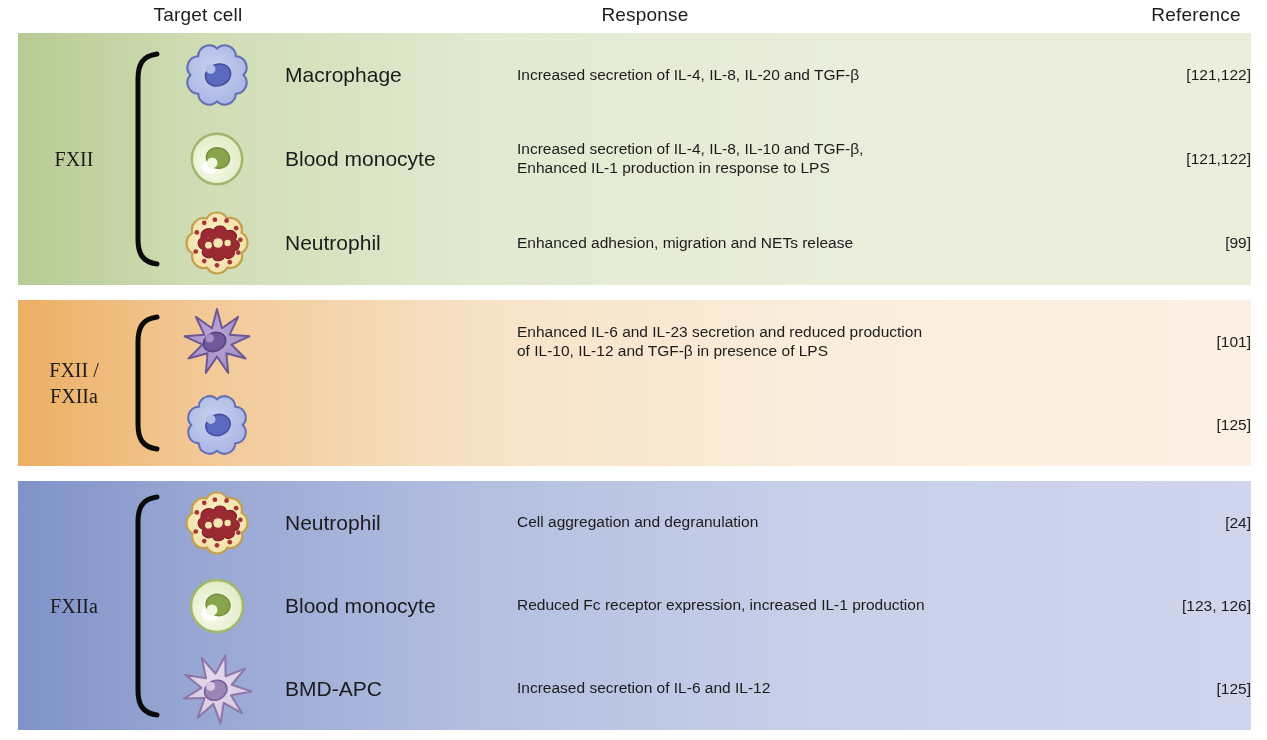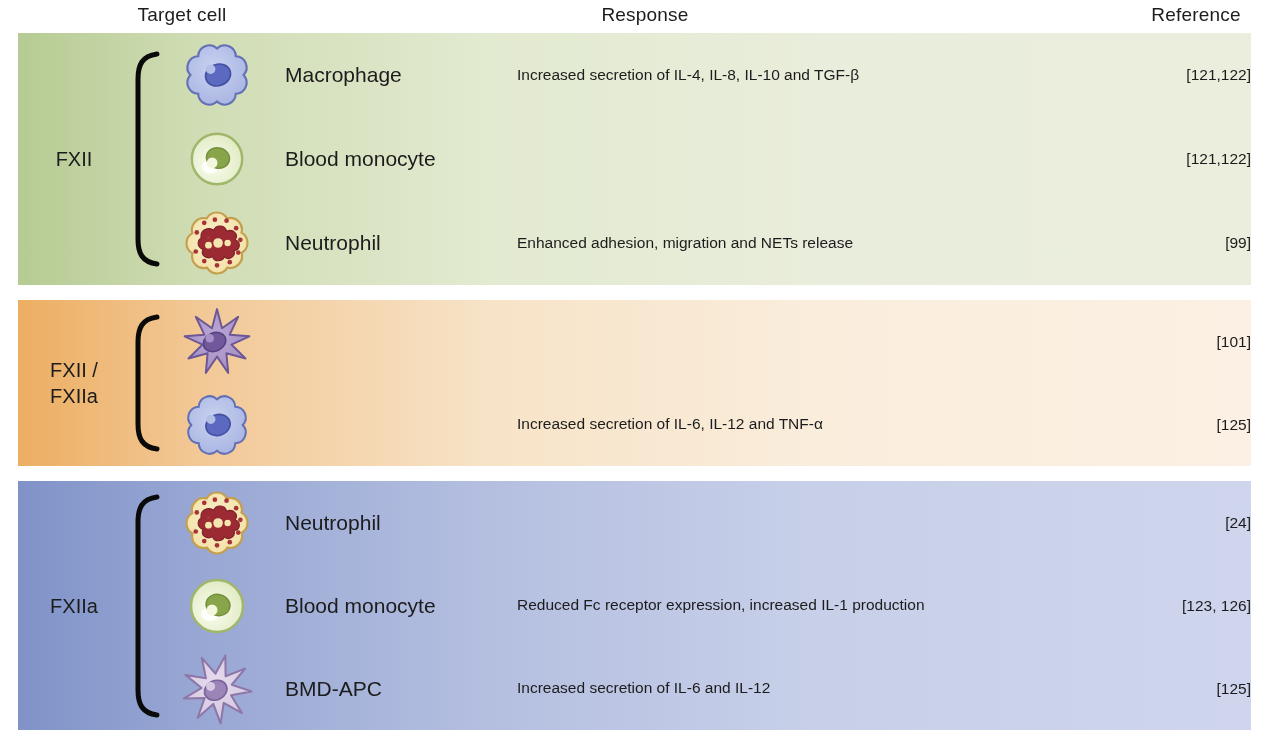--- a/index.html
+++ b/index.html
@@ -1,34 +1,34 @@
 <!DOCTYPE html>
 <html><head>
 <meta charset="utf-8">
 <style>
   html,body{margin:0;padding:0;background:#ffffff;}
   body{width:1267px;height:740px;font-family:"Liberation Sans","DejaVu Sans",sans-serif;color:#1c1c1c;}
   .fig{position:relative;width:1267px;height:740px;background:#ffffff;overflow:hidden;}
 
   .hdr{position:absolute;top:4px;width:220px;text-align:center;font-size:19px;letter-spacing:.2px;}
-  .hdr-target{left:72px;}
+  .hdr-target{left:88px;}
   .hdr-response{left:535px;}
   .hdr-reference{left:1086px;}
 
   .band{position:absolute;left:18px;width:1233px;display:grid;
         grid-template-columns:112px 32px 110px 231px 608px 1fr;}
   .band-green{top:33px;height:252px;grid-template-rows:repeat(3,84px);
       background:linear-gradient(to right,#b6cb93 0%,#cfdcb3 14%,#e2ead0 38%,#e9eddb 65%,#ebeedd 100%);}
   .band-orange{top:300px;height:166px;grid-template-rows:repeat(2,83px);
       background:linear-gradient(to right,#ecae62 0%,#f2c794 14%,#f7e3c7 38%,#faeddc 65%,#fbf0e3 100%);}
   .band-blue{top:481px;height:249px;grid-template-rows:repeat(3,83px);
       background:linear-gradient(to right,#8092c8 0%,#97a6d3 14%,#b4bfe0 38%,#c8d0e9 65%,#ced5ec 100%);}
 
   .factor{grid-column:1;grid-row:1/-1;align-self:center;text-align:center;
-          font-size:20px;line-height:1.3;white-space:pre-line;}
+          font-size:20px;line-height:1.3;white-space:pre-line;font-family:Liberation Serif, serif;}
   .bracket{grid-column:2;grid-row:1/-1;align-self:center;justify-self:start;display:block;}
   .icon-cell{grid-column:3;align-self:center;justify-self:center;line-height:0;}
   .cell-name{grid-column:4;align-self:center;padding-left:13px;font-size:21px;}
   .response{grid-column:5;align-self:center;padding-left:14px;font-size:15.5px;
             line-height:1.22;white-space:pre-line;}
   .reference{grid-column:6;align-self:center;padding-left:17px;font-size:15.5px;text-align:right;}
   .r1{grid-row:1;} .r2{grid-row:2;} .r3{grid-row:3;}
   .defs-holder{position:absolute;width:0;height:0;overflow:hidden;}
 </style>
 </head>
@@ -119,66 +119,70 @@
   <section class="band band-green">
     <div class="factor">FXII</div>
     <svg class="bracket" width="30" height="216" viewBox="0 0 30 216">
       <path d="M27,3 C12,5 8,14 8,28 L8,188 C8,202 12,211 27,213" fill="none" stroke="#0a0a0a" stroke-width="5" stroke-linecap="round"></path>
     </svg>
 
     <div class="icon-cell r1"><svg width="68" height="68" viewBox="0 0 64 64">
           <use href="#sym-macrophage"></use>
         </svg></div>
     <div class="cell-name r1">Macrophage</div>
-    <div class="response r1">Increased secretion of IL-4, IL-8, IL-10 and TGF-β</div>
+    <div class="response r1">Increased secretion of IL-4, IL-8, IL-20 and TGF-β</div>
     <div class="reference r1">[121,122]</div>
 
     <div class="icon-cell r2"><svg width="62" height="62" viewBox="0 0 64 64">
           <use href="#sym-monocyte"></use>
         </svg></div>
     <div class="cell-name r2">Blood monocyte</div>
+    <div class="response r2">Increased secretion of IL-4, IL-8, IL-10 and TGF-β,
+Enhanced IL-1 production in response to LPS</div>
     <div class="reference r2">[121,122]</div>
 
     <div class="icon-cell r3"><svg width="68" height="68" viewBox="0 0 64 64">
           <use href="#sym-neutrophil"></use>
         </svg></div>
     <div class="cell-name r3">Neutrophil</div>
     <div class="response r3">Enhanced adhesion, migration and NETs release</div>
     <div class="reference r3">[99]</div>
   </section>
 
   <section class="band band-orange">
     <div class="factor">FXII /
 FXIIa</div>
     <svg class="bracket" width="30" height="138" viewBox="0 0 30 138">
       <path d="M27,3 C12,5 8,14 8,28 L8,110 C8,124 12,133 27,135" fill="none" stroke="#0a0a0a" stroke-width="5" stroke-linecap="round"></path>
     </svg>
 
     <div class="icon-cell r1"><svg width="78" height="78" viewBox="0 0 64 64">
           <use href="#sym-dendritic"></use>
         </svg></div>
+    <div class="response r1">Enhanced IL-6 and IL-23 secretion and reduced production
+of IL-10, IL-12 and TGF-β in presence of LPS</div>
     <div class="reference r1">[101]</div>
 
     <div class="icon-cell r2"><svg width="66" height="66" viewBox="0 0 64 64">
           <use href="#sym-macrophage"></use>
         </svg></div>
-    <div class="response r2">Increased secretion of IL-6, IL-12 and TNF-α</div>
     <div class="reference r2">[125]</div>
   </section>
 
   <section class="band band-blue">
     <div class="factor">FXIIa</div>
     <svg class="bracket" width="30" height="224" viewBox="0 0 30 224">
       <path d="M27,3 C12,5 8,14 8,28 L8,196 C8,210 12,219 27,221" fill="none" stroke="#0a0a0a" stroke-width="5" stroke-linecap="round"></path>
     </svg>
 
     <div class="icon-cell r1"><svg width="68" height="68" viewBox="0 0 64 64">
           <use href="#sym-neutrophil"></use>
         </svg></div>
     <div class="cell-name r1">Neutrophil</div>
+    <div class="response r1">Cell aggregation and degranulation</div>
     <div class="reference r1">[24]</div>
 
     <div class="icon-cell r2"><svg width="64" height="64" viewBox="0 0 64 64">
           <use href="#sym-monocyte"></use>
         </svg></div>
     <div class="cell-name r2">Blood monocyte</div>
     <div class="response r2">Reduced Fc receptor expression, increased IL-1 production</div>
     <div class="reference r2">[123, 126]</div>
 
     <div class="icon-cell r3"><svg width="82" height="82" viewBox="0 0 64 64">

